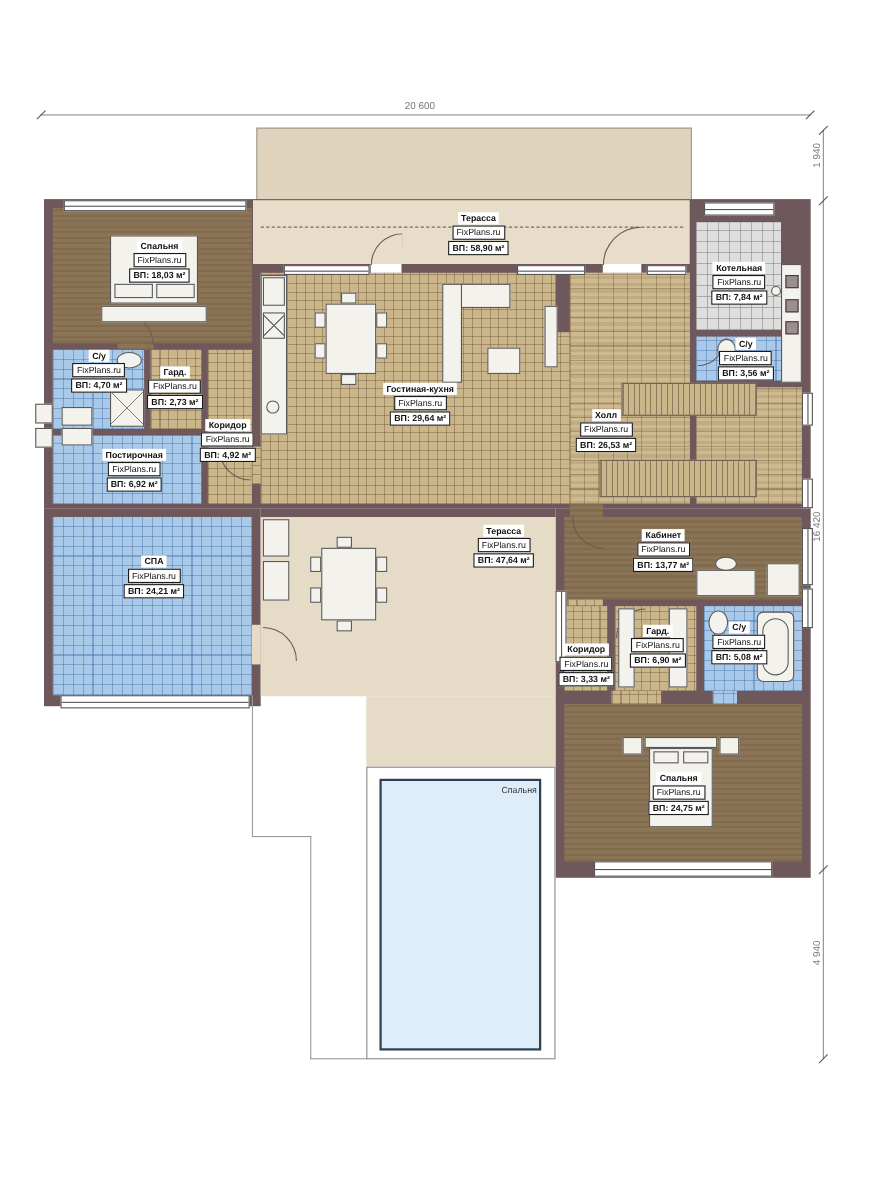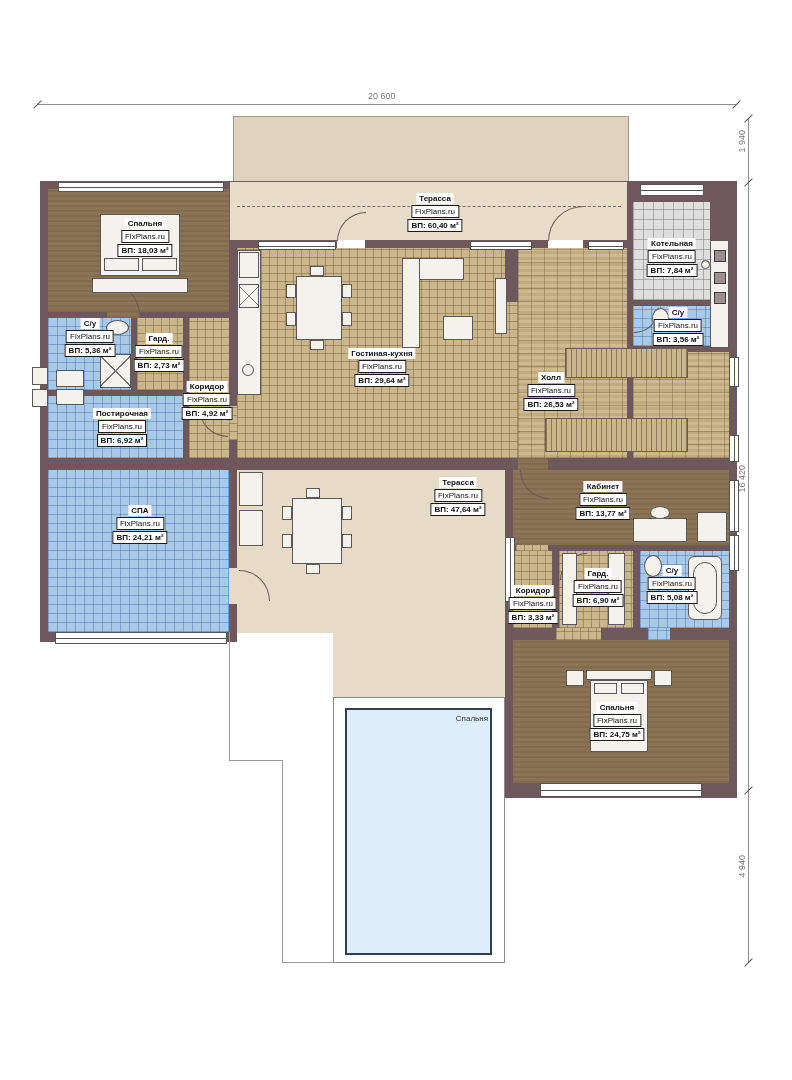--- a/index.html
+++ b/index.html
@@ -209,36 +209,36 @@
   <div class="outline" style="left:282px;top:962px;width:52px;height:1px;"></div>
 
   <div class="rlabel" style="left:145px;top:218px;">
     <span class="rname">Спальня</span>
     <span class="rbox">FixPlans.ru</span>
     <span class="rbox b">ВП: 18,03 м²</span>
   </div>
   <div class="rlabel" style="left:435px;top:193px;">
     <span class="rname">Терасса</span>
     <span class="rbox">FixPlans.ru</span>
-    <span class="rbox b">ВП: 60,40 м²</span>
+    <span class="rbox b">ВП: 58,90 м²</span>
   </div>
   <div class="rlabel" style="left:672px;top:238px;">
     <span class="rname">Котельная</span>
     <span class="rbox">FixPlans.ru</span>
     <span class="rbox b">ВП: 7,84 м²</span>
   </div>
   <div class="rlabel" style="left:678px;top:307px;">
     <span class="rname">С/у</span>
     <span class="rbox">FixPlans.ru</span>
     <span class="rbox b">ВП: 3,56 м²</span>
   </div>
   <div class="rlabel" style="left:90px;top:318px;">
     <span class="rname">С/у</span>
     <span class="rbox">FixPlans.ru</span>
-    <span class="rbox b">ВП: 5,36 м²</span>
+    <span class="rbox b">ВП: 4,70 м²</span>
   </div>
   <div class="rlabel" style="left:159px;top:333px;">
     <span class="rname">Гард.</span>
     <span class="rbox">FixPlans.ru</span>
     <span class="rbox b">ВП: 2,73 м²</span>
   </div>
   <div class="rlabel" style="left:207px;top:381px;">
     <span class="rname">Коридор</span>
     <span class="rbox">FixPlans.ru</span>
     <span class="rbox b">ВП: 4,92 м²</span>

